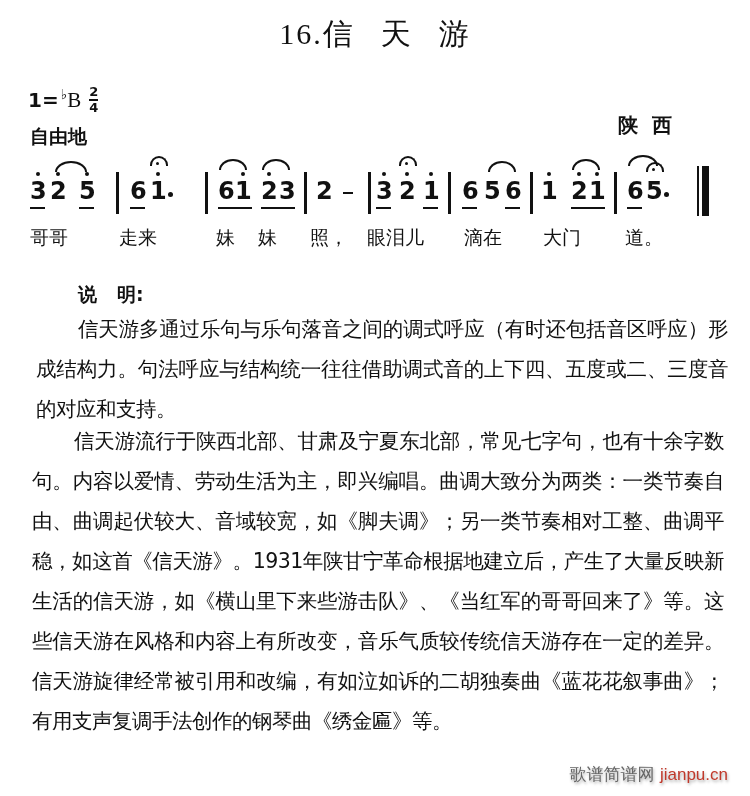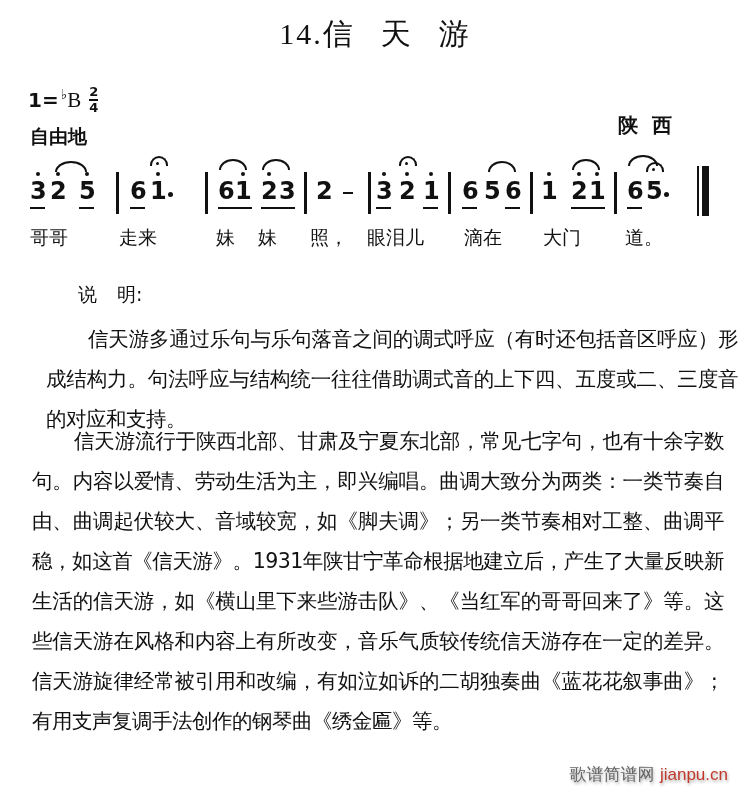--- a/index.html
+++ b/index.html
@@ -25,33 +25,33 @@
   .bar-line { position: absolute; width: 3px; background: #111; top: 22px; height: 42px; }
   .final-bar { position: absolute; width: 7px; background: #111; top: 16px; height: 50px; }
   .final-thin { position: absolute; width: 2px; background: #111; top: 16px; height: 50px; }
   .aug-dot { position: absolute; width: 5px; height: 5px; border-radius: 50%; background: #111; top: 42px; }
   .slur { position: absolute; border: 2px solid #111; border-bottom: none; border-left-color: #111; border-radius: 50% 50% 0 0 / 100% 100% 0 0; height: 9px; }
   .fermata { position: absolute; width: 14px; height: 8px; border: 2px solid #111; border-bottom: none; border-radius: 9px 9px 0 0; }
   .fermata::after { content: ""; position: absolute; width: 3px; height: 3px; border-radius: 50%; background: #111; left: 4px; top: 4px; }
   .dash { position: absolute; top: 42px; width: 10px; height: 2px; background: #111; }
   .lyric { position: absolute; top: 75px; font-size: 19px; font-family: Liberation Sans, sans-serif; white-space: nowrap; }
 
-  .heading { left: 78px; top: 282px; font-size: 19px; font-weight: normal; letter-spacing: 0; }
+  .heading { left: 78px; top: 282px; font-size: 19px; font-weight: bold; letter-spacing: 0; }
   .heading .gap { display: inline-block; width: 20px; }
   .para { position: absolute; left: 32px; width: 692px; font-size: 20.5px; line-height: 40px; text-align: justify; text-indent: 42px; font-family: "DejaVu Sans", sans-serif; letter-spacing: -0.5px; }
   .p1 { top: 305px; }
   .p2 { top: 421px; }
   .watermark { right: 22px; bottom: 10px; font-size: 17px; color: #666; text-shadow: 1px 2px 3px #aaa; }
   .watermark .en { color: #c0392b; font-family: "Liberation Sans", sans-serif; }
 </style>
 </head>
 <body>
 
 <div class="abs title">
-  <span class="num">14.</span><span class="ch">信</span><span class="ch">天</span><span class="ch">游</span>
+  <span class="num">16.</span><span class="ch">信</span><span class="ch">天</span><span class="ch">游</span>
 </div>
 
 <div class="abs key">
   <span>1</span>
     <span>=</span>
     <span class="flat">♭</span>
     <span class="b">B</span>
   <span class="frac">
     <span>2</span>
     <span class="bar"></span>
@@ -151,19 +151,19 @@
   <span class="lyric" style="left:310px">照，</span>
   <span class="lyric" style="left:367px">眼泪儿</span>
   <span class="lyric" style="left:464px">滴在</span>
   <span class="lyric" style="left:543px">大门</span>
   <span class="lyric" style="left:625px">道。</span>
 </div>
 
 <div class="abs heading">
   <span>说</span><span class="gap"></span><span>明:</span>
 </div>
-<p class="para p1" style="margin:14px">信天游多通过乐句与乐句落音之间的调式呼应（有时还包括音区呼应）形成结构力。句法呼应与结构统一往往借助调式音的上下四、五度或二、三度音的对应和支持。</p>
+<p class="para p1" style="margin:4px">信天游多通过乐句与乐句落音之间的调式呼应（有时还包括音区呼应）形成结构力。句法呼应与结构统一往往借助调式音的上下四、五度或二、三度音的对应和支持。</p>
 <p class="para p2" style="margin:0">信天游流行于陕西北部、甘肃及宁夏东北部，常见七字句，也有十余字数句。内容以爱情、劳动生活为主，即兴编唱。曲调大致分为两类：一类节奏自由、曲调起伏较大、音域较宽，如《脚夫调》；另一类节奏相对工整、曲调平稳，如这首《信天游》。1931年陕甘宁革命根据地建立后，产生了大量反映新生活的信天游，如《横山里下来些游击队》、《当红军的哥哥回来了》等。这些信天游在风格和内容上有所改变，音乐气质较传统信天游存在一定的差异。信天游旋律经常被引用和改编，有如泣如诉的二胡独奏曲《蓝花花叙事曲》；有用支声复调手法创作的钢琴曲《绣金匾》等。</p>
 
 <div class="abs watermark">
   <span>歌谱简谱网</span>
   <span class="en">jianpu.cn</span>
 </div>
 
 </body></html>

